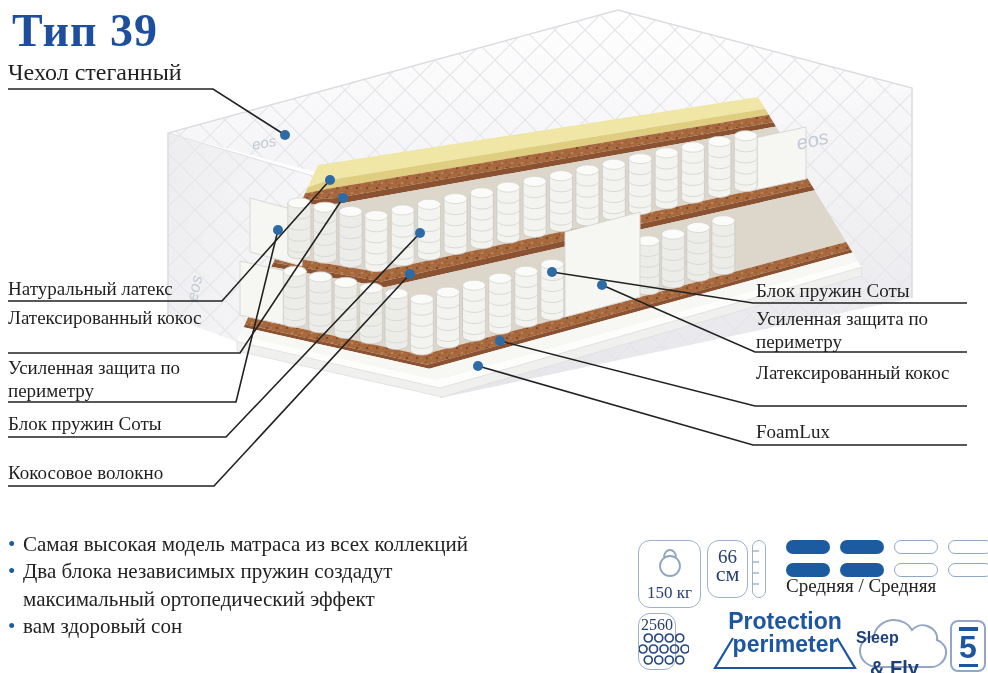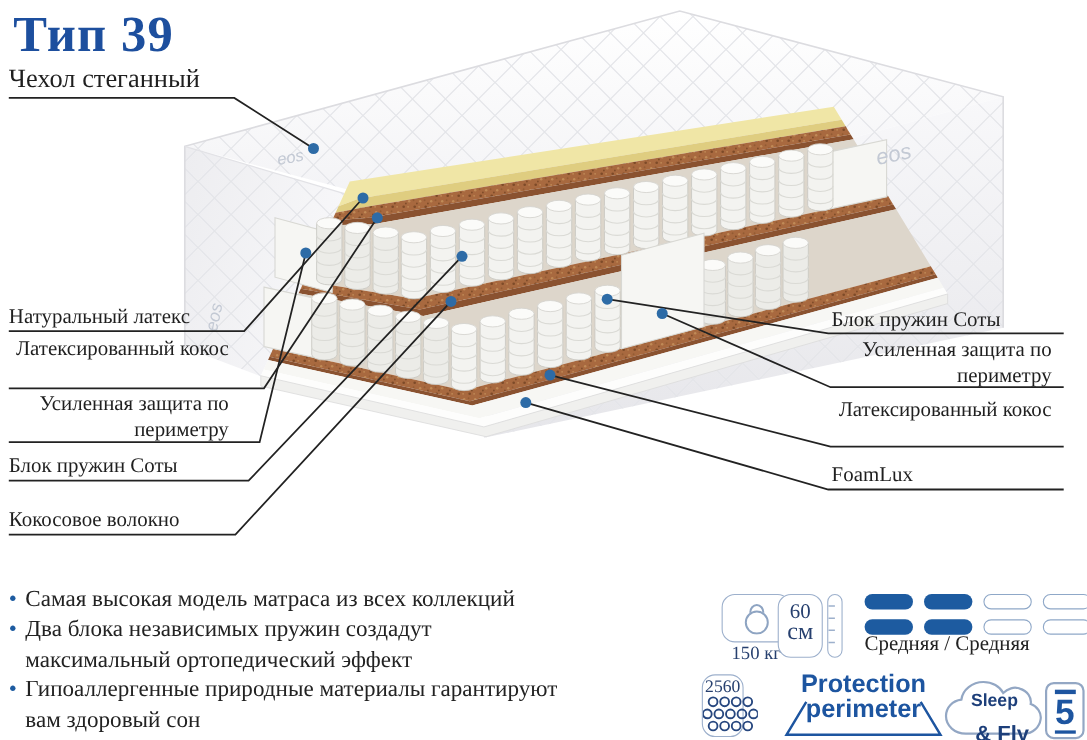--- a/index.html
+++ b/index.html
@@ -9,34 +9,34 @@
     font-family:"Liberation Serif", serif;
   }
   .abs{position:absolute;}
   #page-title{
     left:12px;top:4px;font-size:46px;font-weight:bold;color:#1d4f9e;
     letter-spacing:1px;
   }
   .callout-label{
     font-size:19px;color:#1f1f1f;line-height:23px;
   }
-  .callout-label.two{width:200px;text-align:right;}
+  .callout-label.two{width:200px;}
   #features{left:8px;top:531px;width:620px;}
   .feature-item{
     position:relative;padding-left:15px;font-size:21px;line-height:27.4px;color:#222;
   }
   .feature-item .bullet{
     position:absolute;left:0;top:0;color:#1d5ba0;font-size:21px;
   }
   
   .spec-box{
     border:1.6px solid #9db0cc;border-radius:12px;background:#fff;
     box-sizing:border-box;text-align:center;
   }
-  #weight-box{left:638px;top:540px;width:63px;height:44px;margin-left:18px;}
+  #weight-box{left:638px;top:540px;width:63px;height:68px;}
   #weight-box .val{margin-top:2px;font-size:17px;color:#27406f;}
   #height-box{left:707px;top:540px;width:41px;height:58px;}
   #height-box .v1{margin-top:7px;font-size:19px;color:#27406f;line-height:18px;}
   #height-box .v2{font-size:22px;color:#27406f;line-height:16px;}
   #ruler-box{left:752px;top:540px;width:14px;height:58px;border-radius:7px;}
   #firmness-pills{left:786px;top:540px;width:200px;height:38px;}
   .pill{
     position:absolute;width:44px;height:14px;border-radius:7px;box-sizing:border-box;
   }
   .pill.filled{background:#1d5ba0;}
@@ -46,21 +46,21 @@
   #springs-box .cnt{margin-top:3px;font-size:16px;color:#27406f;line-height:15px;}
   #protection{left:705px;top:606px;width:160px;height:66px;}
   #protection .p1,#protection .p2{
     position:absolute;width:160px;text-align:center;
     font-family:"Liberation Sans", sans-serif;font-weight:bold;font-size:23px;color:#1d55a0;
   }
   #protection .p1{top:2px;}
   #protection .p2{top:25px;}
   #sleepfly{left:856px;top:616px;width:96px;height:56px;}
   #sleepfly .s1,#sleepfly .s2{
-    position:absolute;width:96px;text-align:center;
+    position:absolute;width:96px;text-align:left;
     font-family:"Liberation Sans", sans-serif;font-weight:bold;color:#1d3f7a;
   }
   #sleepfly .s1{top:13px;font-size:16px;}
   #sleepfly .s2{top:29px;font-size:20px;padding-left:14px;box-sizing:border-box;margin-top:12px;}
   #warranty-box{
     left:950px;top:620px;width:36px;height:52px;border:2px solid #93a7c4;border-radius:8px;
     box-sizing:border-box;
   }
   #warranty-box .bar-top{position:absolute;left:7px;top:5px;width:19px;height:4px;background:#1d55a0;}
   #warranty-box .five{
@@ -441,35 +441,34 @@
     <span class="bullet">•</span>
     <div>Самая высокая модель матраса из всех коллекций</div>
   </div>
   <div class="feature-item">
     <span class="bullet">•</span>
     <div>Два блока независимых пружин создадут</div>
     <div>максимальный ортопедический эффект</div>
   </div>
   <div class="feature-item">
     <span class="bullet">•</span>
-    <div>Гипоаллергенные природные материалы гарантируют</div>
     <div>вам здоровый сон</div>
   </div>
 </div>
 
 <div id="weight-box" class="abs spec-box">
   <svg width="34" height="34" style="margin-top:2px">
     <path d="M11,14 a6,7 0 1 1 12,0" fill="none" stroke="#8ea4c2" stroke-width="1.8"></path>
     <circle cx="17" cy="23" r="10" fill="#fff" stroke="#8ea4c2" stroke-width="1.8"></circle>
   </svg>
   <div class="val">150 кг</div>
 </div>
 
 <div id="height-box" class="abs spec-box">
-  <div class="v1">60</div>
+  <div class="v1">66</div>
   <div class="v2">см</div>
 </div>
 
 <div id="ruler-box" class="abs spec-box">
   <svg width="12" height="55">
     <line x1="0" y1="10" x2="6" y2="10" stroke="#9db0cc" stroke-width="1.4"></line>
     <line x1="0" y1="21" x2="6" y2="21" stroke="#9db0cc" stroke-width="1.4"></line>
     <line x1="0" y1="32" x2="6" y2="32" stroke="#9db0cc" stroke-width="1.4"></line>
     <line x1="0" y1="43" x2="6" y2="43" stroke="#9db0cc" stroke-width="1.4"></line>
   </svg>

